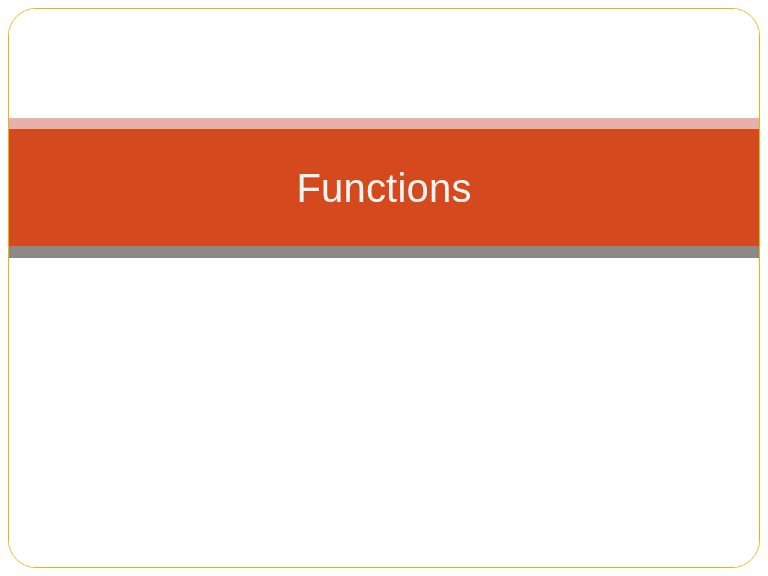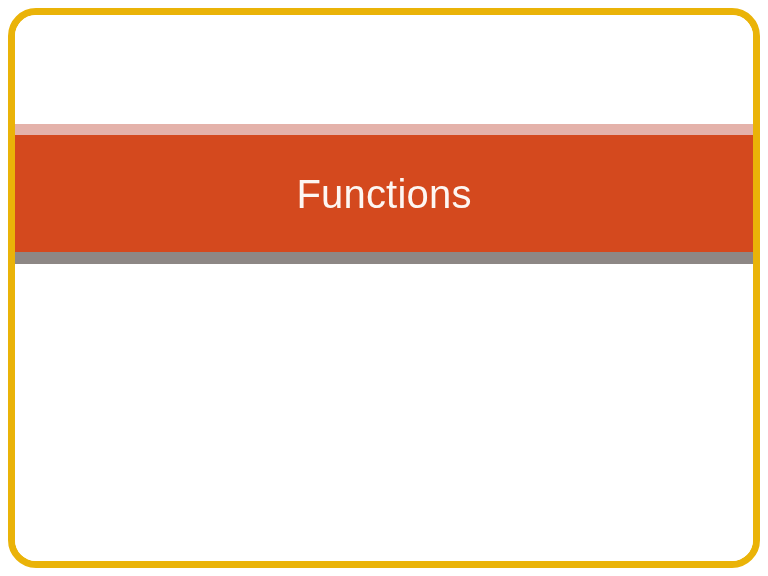--- a/index.html
+++ b/index.html
@@ -24,21 +24,21 @@
 
   
   #slide-frame {
     position: absolute;
     left: 8px;
     top: 8px;
     width: 752px;
     height: 560px;
     box-sizing: border-box;
     background: #ffffff;
-    border: 7px solid #eab308;
+    border: 1px solid #eab308;
     border-radius: 28px;
     overflow: hidden;
   }
 
   
   #top-blank {
     position: absolute;
     left: 0;
     top: 0;
     width: 100%;

